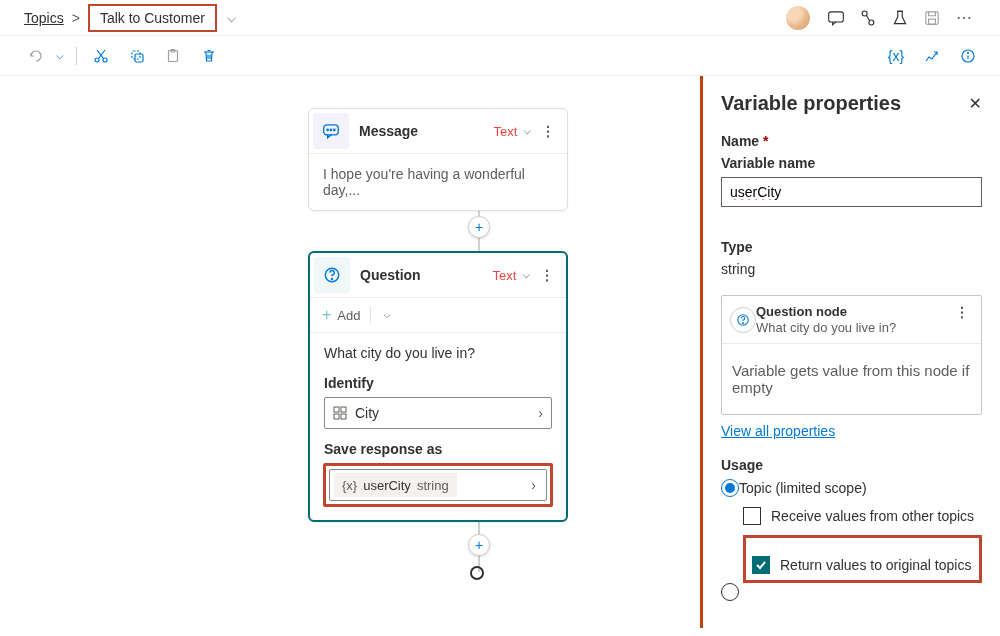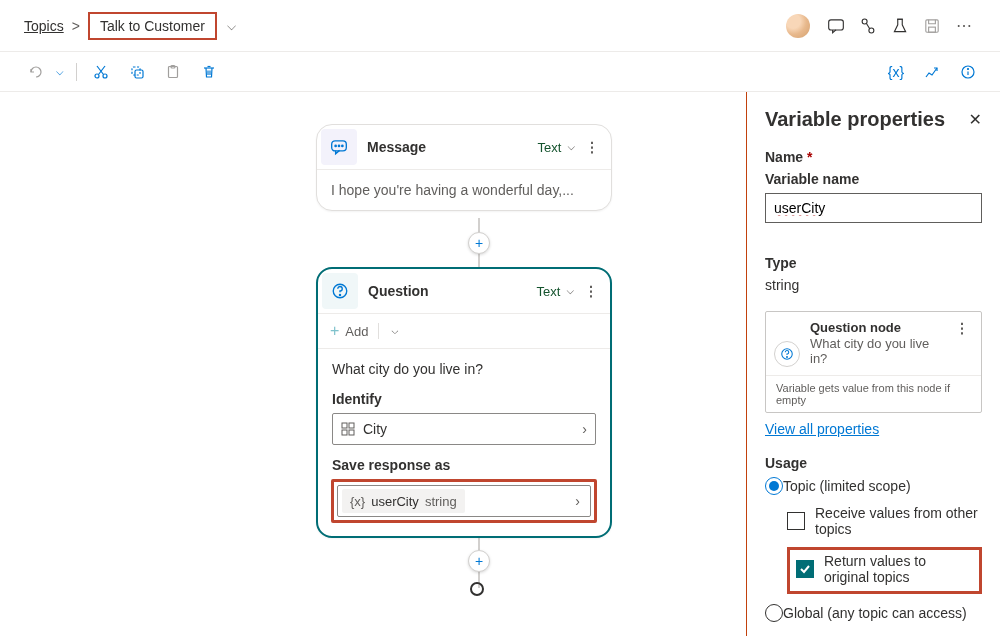--- a/index.html
+++ b/index.html
@@ -1,19 +1,19 @@
 <!DOCTYPE html>
 <html><head>
 <meta charset="utf-8">
 <style>
   * { box-sizing: border-box; margin: 0; padding: 0; }
   body { font-family: "Segoe UI", -apple-system, sans-serif; font-size: 14px; color: #323130; background: #fff; width: 1000px; height: 636px; overflow: hidden; }
 
   
-  .topbar { display: flex; align-items: center; height: 52px; padding: 0 20px 0 24px; border-bottom: 1px solid #edebe9; }
+  .topbar { display: flex; align-items: center; height: 36px; padding: 0 20px 0 24px; border-bottom: 1px solid #edebe9; }
   .crumb-link { text-decoration: underline; color: #323130; cursor: pointer; }
   .crumb-sep { margin: 0 8px; color: #605e5c; }
   .crumb-current { border: 2px solid #c0462f; padding: 4px 10px; }
   .crumb-chevron { margin-left: 10px; color: #605e5c; font-size: 12px; }
   .topbar-spacer { flex: 1; }
   .avatar { width: 24px; height: 24px; border-radius: 50%; background: radial-gradient(circle at 30% 30%, #f8d7b8 30%, #e8b98d 55%, #d4a06e 100%); margin-right: 10px; }
   .topbar-icon { width: 32px; height: 32px; display: flex; align-items: center; justify-content: center; color: #323130; cursor: pointer; }
   .topbar-icon svg { width: 18px; height: 18px; }
   .dots-icon { font-size: 16px; letter-spacing: 0; color:#605e5c; }
 
@@ -22,33 +22,33 @@
   .tb-icon { color: #0078d4; display: flex; align-items: center; justify-content: center; width: 24px; height: 24px; cursor: pointer; }
   .tb-icon.disabled { color: #a19f9d; cursor: default; }
   .tb-icon svg { width: 16px; height: 16px; }
   .tb-sep { width: 1px; height: 18px; background: #d2d0ce; }
   .toolbar-spacer { flex: 1; }
   .tb-chevron { font-size: 10px; color: #0078d4; margin-left: -4px; }
 
   
   .main { display: flex; height: calc(636px - 44px - 40px); }
   .canvas { flex: 1; position: relative; overflow: hidden; background: #fff; }
-  .panel { width: 254px; border-left: 1px solid #c2410c; padding: 16px 18px; overflow-y: auto; }
-
-  
-  .node { position: absolute; left: 316px; width: 296px; background: #fff; border: 1px solid #e1dfdd; border-radius: 16px; box-shadow: 0 1px 2px rgba(0,0,0,0.05); }
+  .panel { width: 300px; border-left: 3px solid #c2410c; padding: 16px 18px; overflow-y: auto; }
+
+  
+  .node { position: absolute; left: 308px; width: 260px; background: #fff; border: 1px solid #e1dfdd; border-radius: 6px; box-shadow: 0 1px 2px rgba(0,0,0,0.05); }
   .node.message { top: 32px; }
   .node.question { top: 175px; border: 2px solid #006d75; }
 
   .node-header { display: flex; align-items: center; padding: 0 8px 0 0; height: 44px; }
   .node-iconbox { width: 36px; height: 36px; margin: 4px; display: flex; align-items: center; justify-content: center; border-radius: 4px; background: #f3f2fb; color: #0078d4; }
   .node.question .node-iconbox { background: #f0f7f8; }
   .node-iconbox svg { width: 18px; height: 18px; }
   .node-title { font-weight: 600; margin-left: 6px; flex: 1; }
-  .node-text-label { color: #14532d; font-size: 13px; }
+  .node-text-label { color: #ef4444; font-size: 13px; }
   .node-chevron { font-size: 10px; color: #605e5c; margin: 0 6px; }
   .node-more { color: #605e5c; padding: 0 4px; font-weight: bold; }
 
   .node-body { padding: 12px 14px; border-top: 1px solid #edebe9; color: #323130; font-size: 14px; }
   .node-body.msg { color: #605e5c; }
 
   .node-row { padding: 8px 12px; border-top: 1px solid #edebe9; display: flex; align-items: center; gap: 6px; font-size: 13px; }
   .add-plus { color: #7fc2cc; font-size: 16px; font-weight: 300; }
   .add-label { color: #605e5c; }
   .add-chevron-split { width: 1px; height: 16px; background: #e1dfdd; margin-left: 4px; }
@@ -82,41 +82,41 @@
   .panel-header { display: flex; align-items: center; margin-bottom: 18px; }
   .panel-title { font-size: 20px; font-weight: 600; flex: 1; }
   .close-x { font-size: 16px; cursor: pointer; color: #323130; }
   .p-label { font-weight: 600; font-size: 14px; margin-bottom: 6px; }
   .req { color: #a80000; }
   .p-sublabel { font-weight: 600; font-size: 14px; margin-bottom: 6px; }
   .p-input { width: 100%; height: 30px; border: 1px solid #605e5c; padding: 0 8px; font-family: inherit; font-size: 14px; margin-bottom: 4px; }
   .p-value { font-size: 14px; color: #323130; margin-bottom: 18px; }
 
   .ref-box { border: 1px solid #c8c6c4; border-radius: 2px; padding: 0; margin-bottom: 8px; }
-  .ref-top { display: flex; align-items: flex-end; padding: 8px 8px 8px 8px; gap: 10px; }
+  .ref-top { display: flex; align-items: center; padding: 8px 8px 8px 8px; }
   .ref-icon { width: 26px; height: 26px; border: 1px solid #d2d0ce; border-radius: 50%; display: flex; align-items: center; justify-content: center; color: #0078d4; flex-shrink: 0; }
   .ref-icon svg { width: 14px; height: 14px; }
   .ref-texts { flex: 1; }
   .ref-title { font-weight: 600; font-size: 13px; line-height: 1.2; }
   .ref-sub { font-size: 13px; color: #605e5c; line-height: 1.2; }
   .ref-more { color: #605e5c; font-weight: bold; padding: 0 4px; cursor: pointer; align-self: flex-start; }
-  .ref-note { font-size: 11px; color: #605e5c; padding: 6px 10px; border-top: 1px solid #edebe9; }
+  .ref-note { font-size: 15px; color: #605e5c; padding: 18px 10px; border-top: 1px solid #edebe9; }
   .view-link { color: #0078d4; text-decoration: underline; font-size: 14px; cursor: pointer; display: inline-block; margin-bottom: 18px; }
 
   .radio-row { display: flex; align-items: center; margin-bottom: 10px; cursor: pointer; }
   .radio { width: 18px; height: 18px; border: 1px solid #323130; border-radius: 50%; display: flex; align-items: center; justify-content: center; flex-shrink: 0; }
   .radio.selected { border-color: #0078d4; }
   .radio.selected::after { content: ''; width: 10px; height: 10px; border-radius: 50%; background: #0078d4; }
 
   .check-row { display: flex; align-items: center; gap: 10px; margin-bottom: 10px; margin-left: 22px; cursor: pointer; }
   .checkbox { width: 18px; height: 18px; border: 1px solid #323130; display: flex; align-items: center; justify-content: center; flex-shrink: 0; }
   .checkbox.checked { background: #006d75; border-color: #006d75; color: #fff; }
   .checkbox.checked svg { width: 12px; height: 12px; }
 
-  .highlight-box { border: 3px solid #c0462f; padding: 1px 6px 2px 0; margin-left: 22px; margin-bottom: 10px; }
+  .highlight-box { border: 3px solid #c0462f; padding: 16px 6px 2px 0; margin-left: 22px; margin-bottom: 0; }
   .highlight-box .check-row { margin-left: 6px; margin-bottom: 4px; margin-top: 2px; }
 </style>
 </head>
 <body>
 
 <div class="topbar">
   <span class="crumb-link">Topics</span>
   <span class="crumb-sep">&gt;</span>
   <span class="crumb-current">Talk to Customer</span>
   <span class="crumb-chevron">⌵</span>
@@ -336,16 +336,15 @@
           <svg viewBox="0 0 12 12" fill="none" stroke="currentColor" stroke-width="2">
               <path d="M2 6 L5 9 L10 3"></path>
             </svg>
         </div>
         <span>Return values to original topics</span>
       </div>
     </div>
 
     <div class="radio-row">
       <div class="radio"></div>
-      <span>Global (any topic can access)</span>
     </div>
   </div>
 </div>
 
 </body></html>

